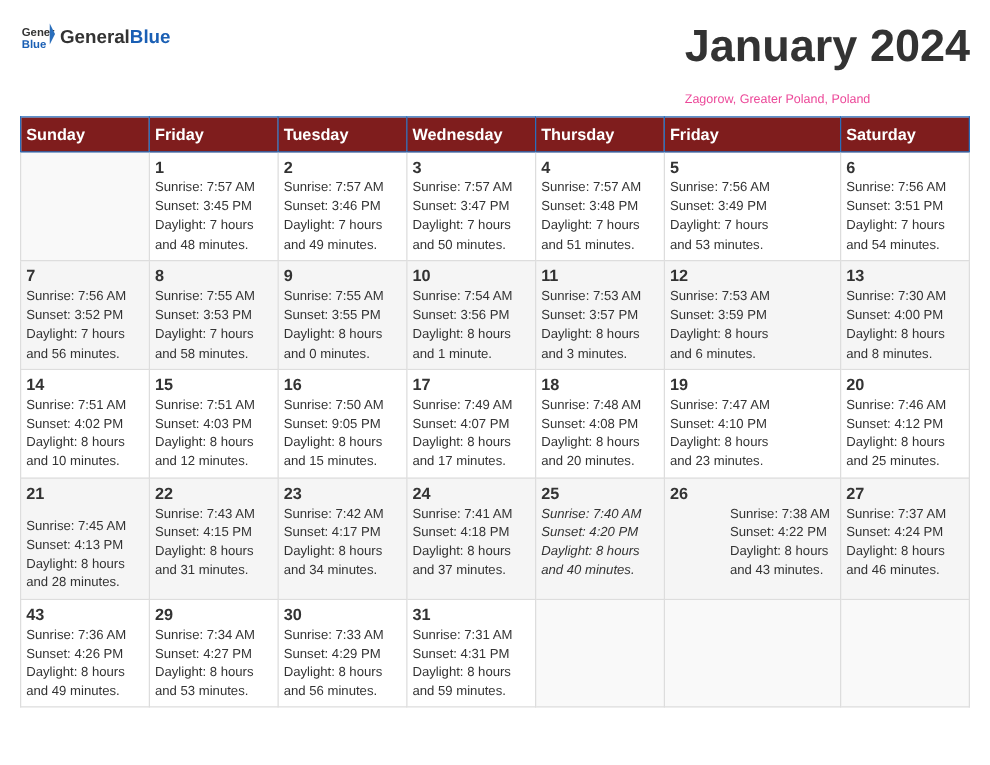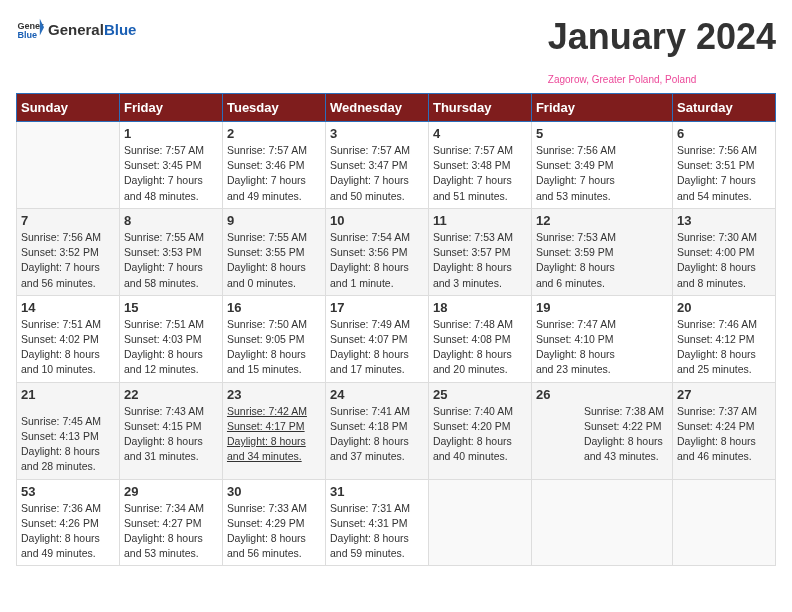--- a/index.html
+++ b/index.html
@@ -275,35 +275,35 @@
         </td>
         <td>
           <span class="day-num">22</span>
           <div class="day-info" style="white-space: pre-line;">Sunrise: 7:43 AM
 Sunset: 4:15 PM
 Daylight: 8 hours
 and 31 minutes.</div>
         </td>
         <td>
           <span class="day-num">23</span>
-          <div class="day-info" style="white-space: pre-line; text-decoration: underline;">Sunrise: 7:42 AM
+          <div class="day-info" style="white-space: pre-line;">Sunrise: 7:42 AM
 Sunset: 4:17 PM
 Daylight: 8 hours
 and 34 minutes.</div>
         </td>
         <td>
           <span class="day-num">24</span>
           <div class="day-info" style="white-space: pre-line;">Sunrise: 7:41 AM
 Sunset: 4:18 PM
 Daylight: 8 hours
 and 37 minutes.</div>
         </td>
         <td>
           <span class="day-num">25</span>
-          <div class="day-info" style="white-space: pre-line;">Sunrise: 7:40 AM
+          <div class="day-info" style="white-space: pre-line; font-style: italic;">Sunrise: 7:40 AM
 Sunset: 4:20 PM
 Daylight: 8 hours
 and 40 minutes.</div>
         </td>
         <td>
           <span class="day-num">26</span>
           <div class="day-info" style="white-space: pre-line; margin-left: 48px;">Sunrise: 7:38 AM
 Sunset: 4:22 PM
 Daylight: 8 hours
 and 43 minutes.</div>
@@ -311,21 +311,21 @@
         <td>
           <span class="day-num">27</span>
           <div class="day-info" style="white-space: pre-line;">Sunrise: 7:37 AM
 Sunset: 4:24 PM
 Daylight: 8 hours
 and 46 minutes.</div>
         </td>
       </tr>
       <tr>
         <td>
-          <span class="day-num">53</span>
+          <span class="day-num">43</span>
           <div class="day-info" style="white-space: pre-line;">Sunrise: 7:36 AM
 Sunset: 4:26 PM
 Daylight: 8 hours
 and 49 minutes.</div>
         </td>
         <td>
           <span class="day-num">29</span>
           <div class="day-info" style="white-space: pre-line;">Sunrise: 7:34 AM
 Sunset: 4:27 PM
 Daylight: 8 hours

